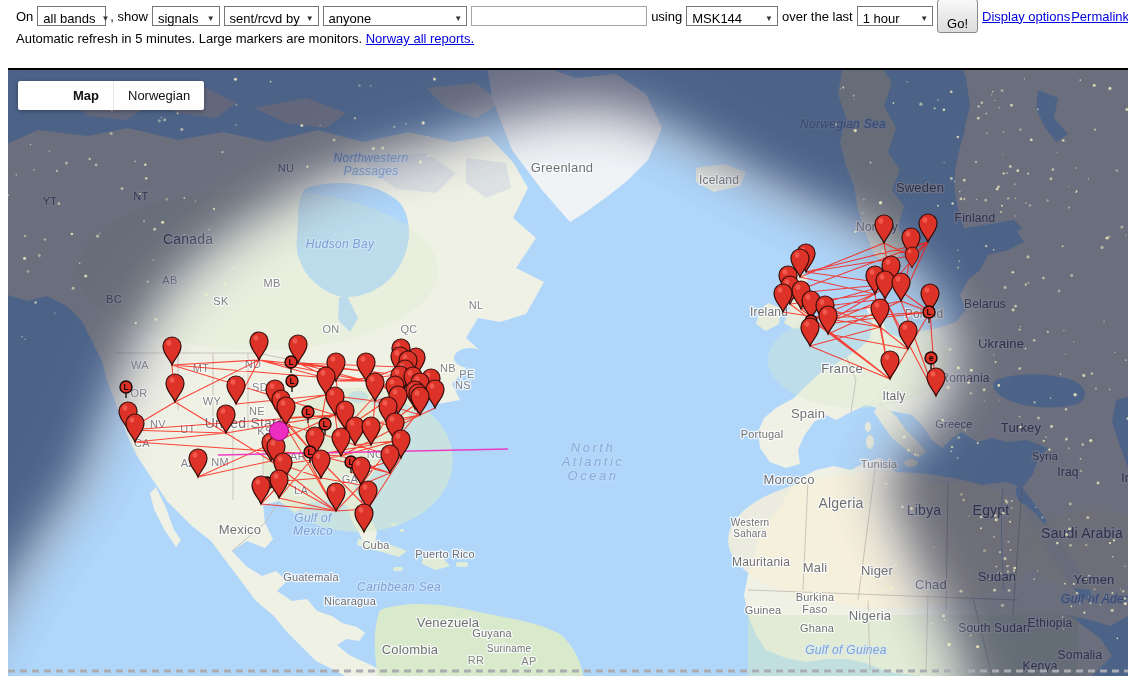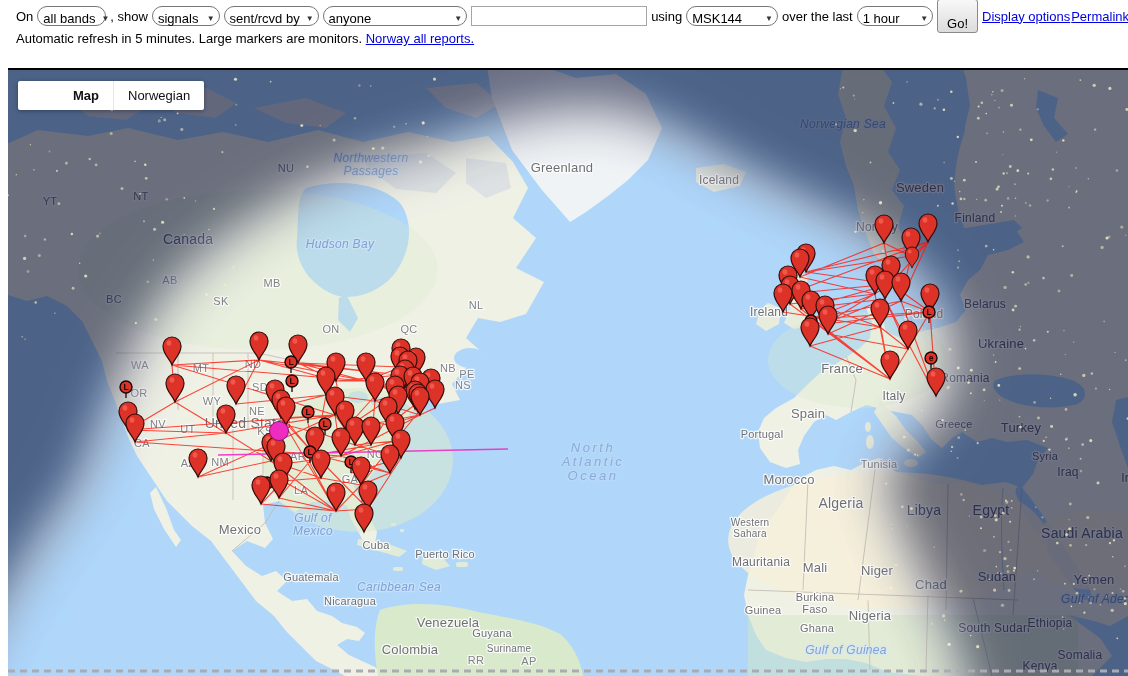--- a/index.html
+++ b/index.html
@@ -1,21 +1,21 @@
 <!DOCTYPE html>
 <html><head>
 <meta charset="utf-8">
 <style>
   html,body{margin:0;padding:0;background:#fff;}
   body{font-family:"Liberation Sans", sans-serif;}
   #page{position:relative;width:1128px;height:676px;overflow:hidden;background:#fff;margin-left:8px;}
   
   #header{position:absolute;top:0;left:0;width:1128px;height:68px;background:#fff;font-size:13px;color:#000;}
   .row1{display:flex;align-items:center;gap:4px;padding:4px 4px 0 8px;height:24px;white-space:nowrap;}
-  .sel{display:inline-flex;align-items:center;justify-content:space-between;border:1px solid #767676;background:#fff;height:20px;padding:4px 4px 0 5px;border-radius:10px;box-sizing:border-box;}
+  .sel{display:inline-flex;align-items:center;justify-content:space-between;border:1px solid #767676;background:#fff;height:20px;padding:4px 4px 0 5px;border-radius:0;box-sizing:border-box;}
   .sel .arr{font-size:8px;color:#333;margin-left:6px;}
   .txtinput{height:18px;border:1px solid #a5a5a5;width:168px;font-size:13px;padding:0 3px;}
   .gobtn{height:22px;border:1px solid #8a8a8a;background:linear-gradient(#f8f8f8,#dcdcdc);border-radius:3px;padding:16px 9px;font-size:13px;cursor:pointer;}
   a.lnk{color:#0000e0;text-decoration:underline;cursor:pointer;}
   a.lnk-red{color:#ff0000;font-weight:bold;text-decoration:underline;cursor:pointer;}
   a.lnk-pink{color:#ff2fa0;font-weight:bold;text-decoration:underline;cursor:pointer;}
   .row2{padding:3px 0 0 8px;height:15px;}
   .row3{padding:2px 0 0 8px;height:15px;}
   .rightlinks{margin-left:auto;display:flex;gap:1px;padding-right:3px;}
   

